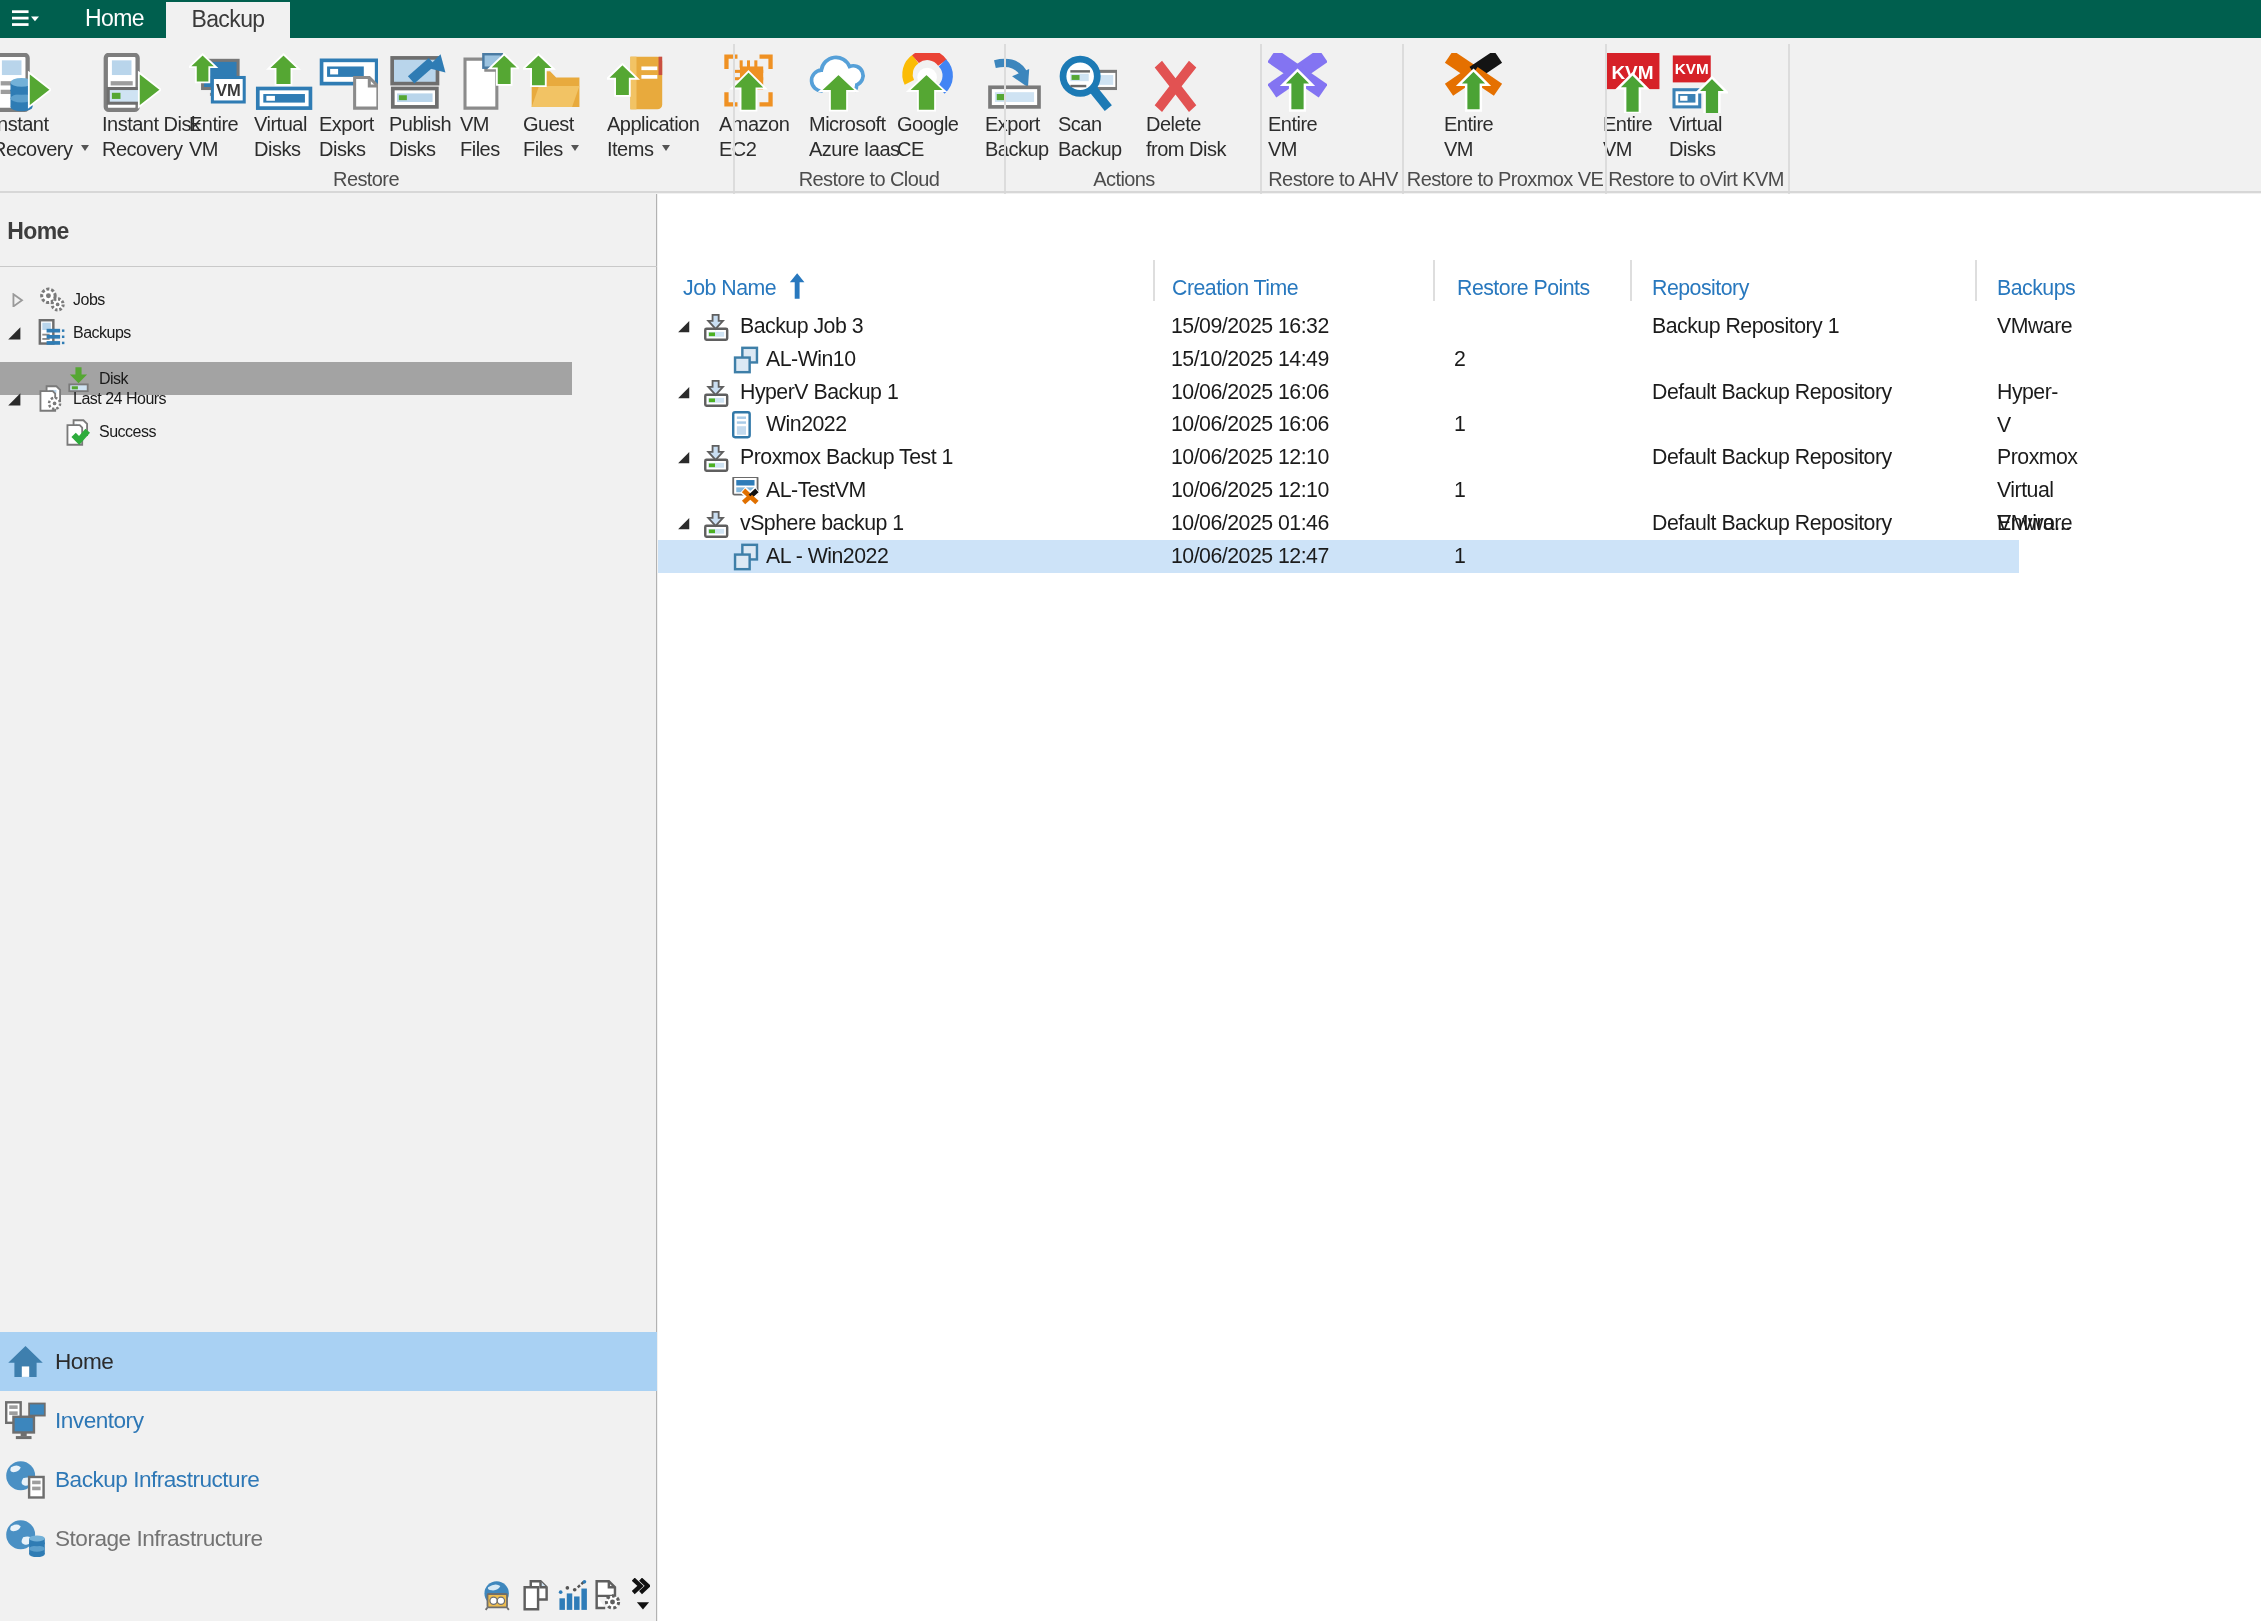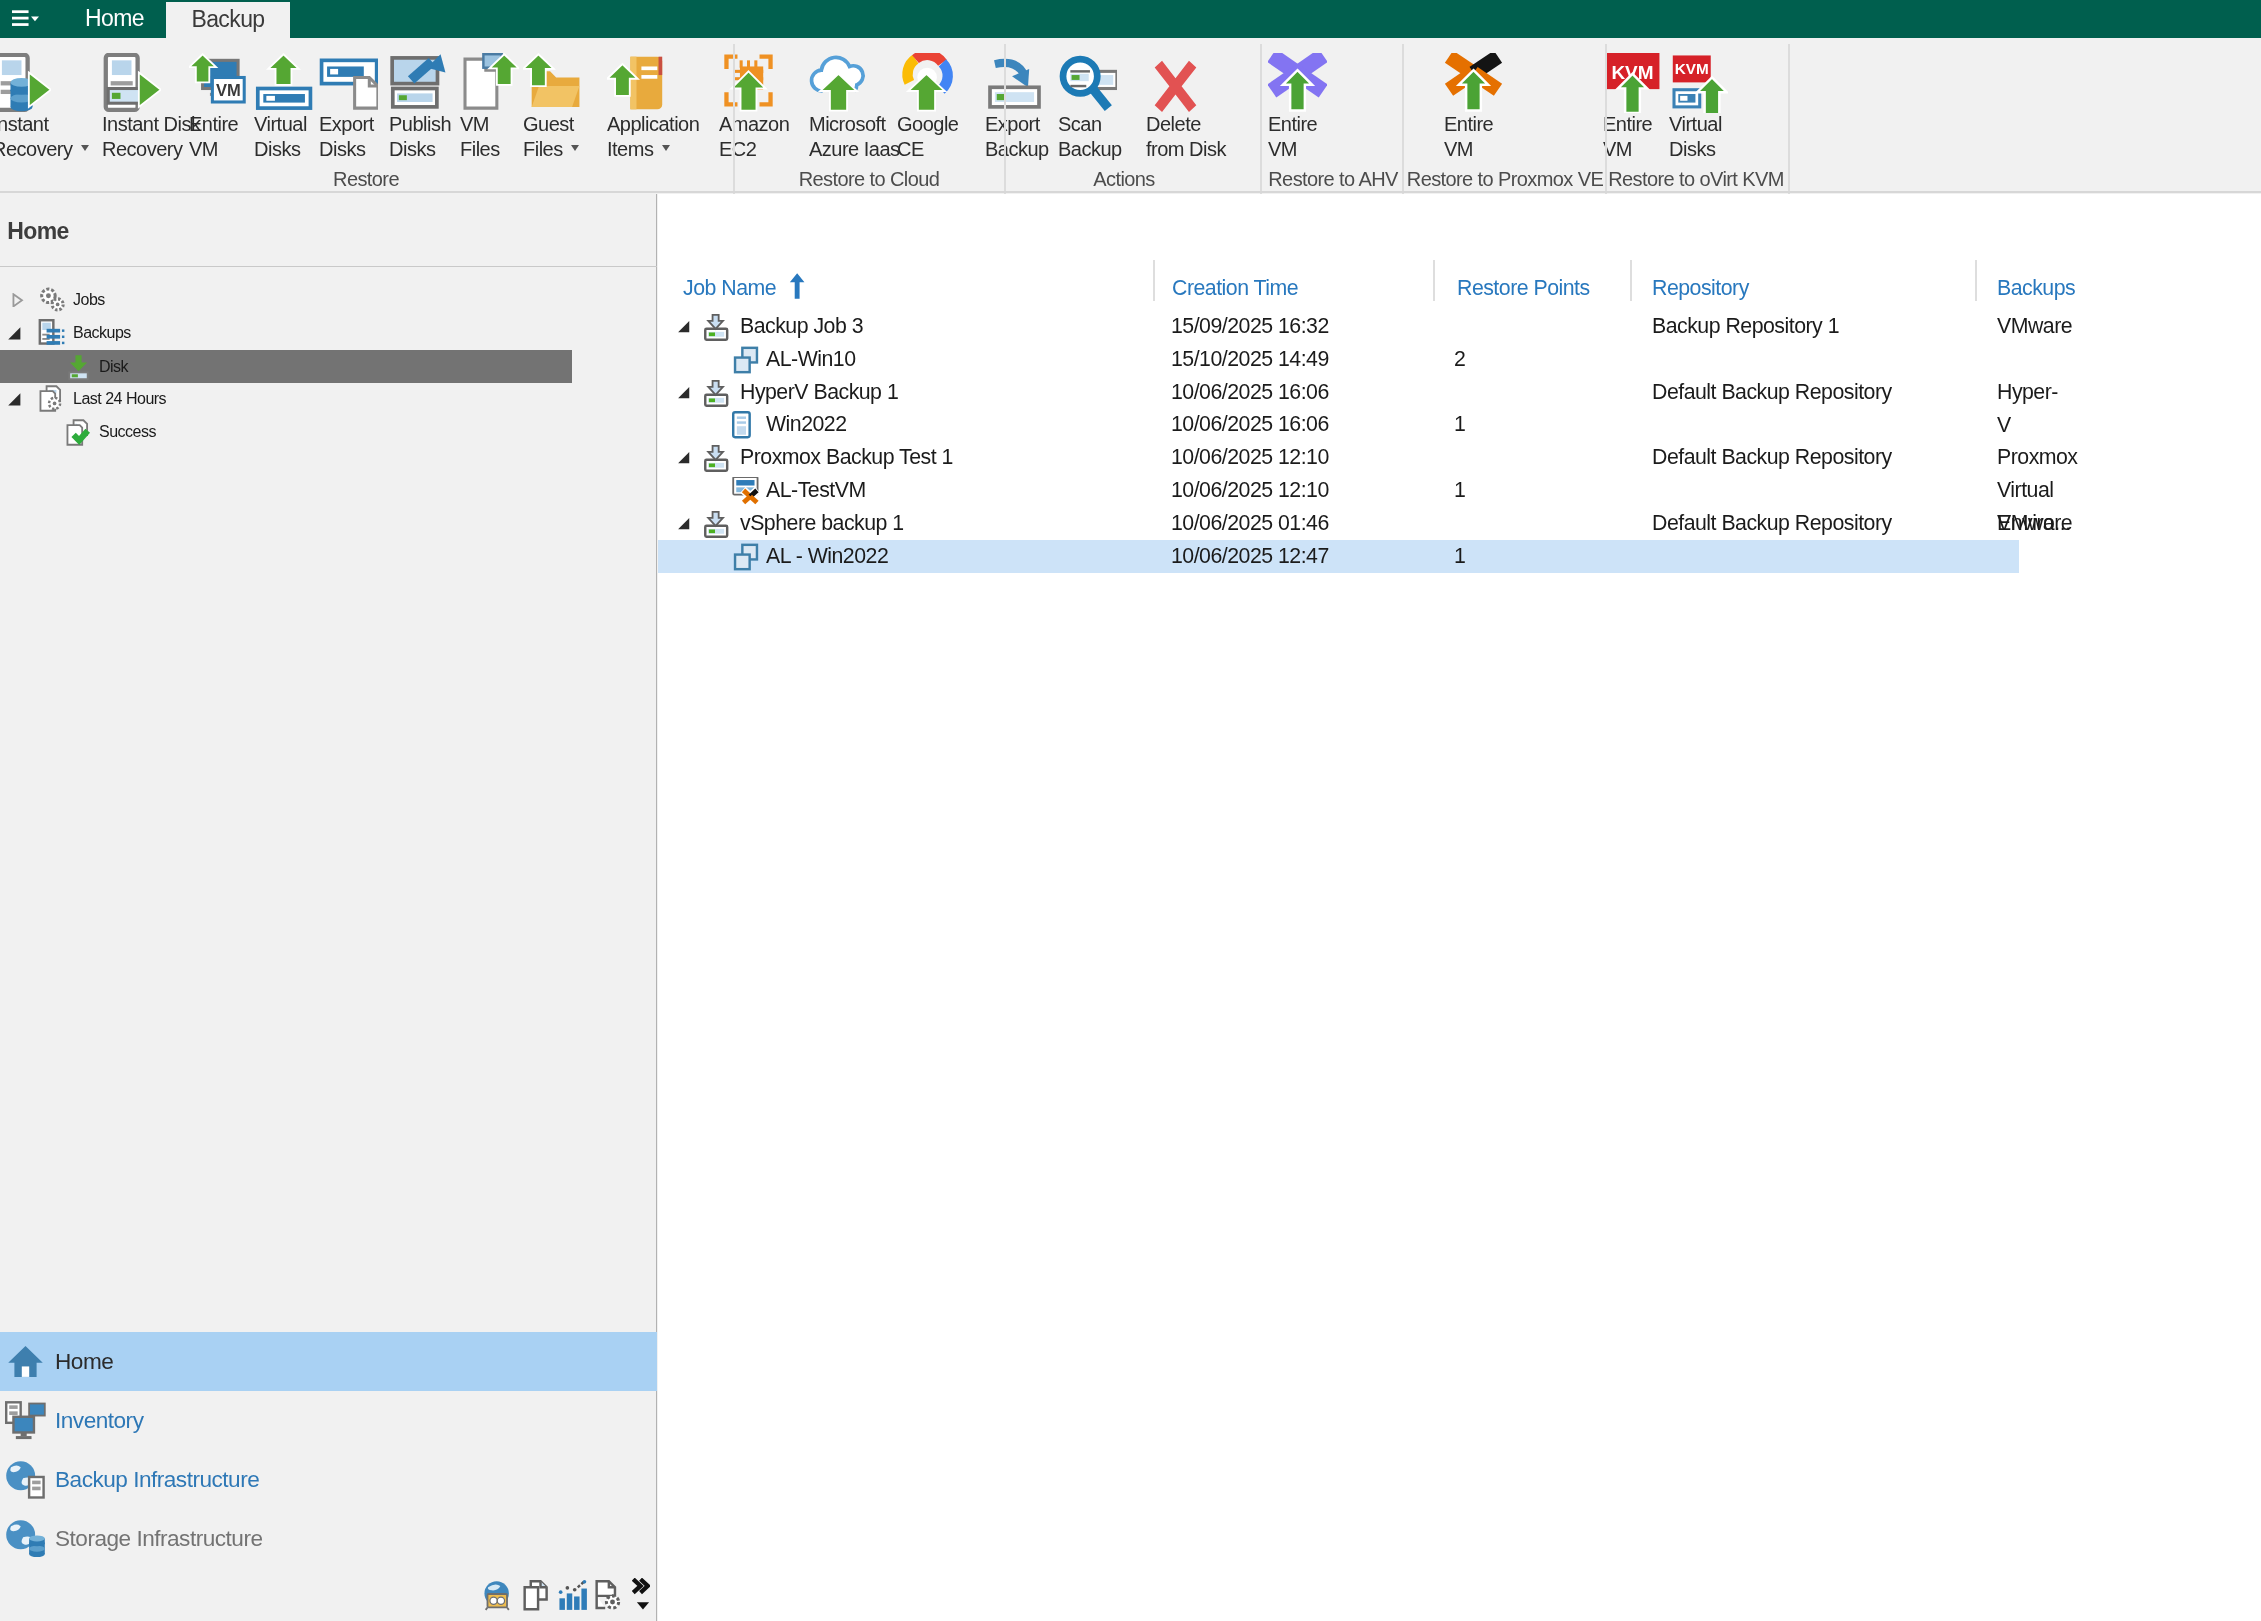--- a/index.html
+++ b/index.html
@@ -318,21 +318,21 @@
     <rect x="7" y="31" width="12" height="3" fill="#8a8a8a"></rect>
     <rect x="14" y="16" width="22" height="6" fill="#2f7cb4"></rect>
     <rect x="14" y="26" width="22" height="6" fill="#2f7cb4"></rect>
     <rect x="14" y="36" width="22" height="6" fill="#2f7cb4"></rect>
     <rect x="39" y="17" width="4" height="4" fill="#2f7cb4"></rect>
     <rect x="39" y="27" width="4" height="4" fill="#2f7cb4"></rect>
     <rect x="39" y="37" width="4" height="4" fill="#2f7cb4"></rect>
   </svg>
   <span class="abs" style="left:73px">Backups</span>
 </div>
-<div class="trow" style="top:350px;background:#737373">
+<div class="trow" style="top:362px;background:#a3a3a3">
   <svg class="abs" style="left:65px;top:3.7px" width="27" height="27" viewBox="0 0 44 44">
     <path d="M17 2 h10 v12 h9 L22 28 8 14 h9 Z" fill="#55a733"></path>
     <rect x="7" y="30" width="30" height="11" fill="#cfe3f3" stroke="#7a7a7a" stroke-width="3"></rect>
     <rect x="11" y="33" width="10" height="5" fill="#55a733"></rect>
   </svg>
   <span class="abs" style="left:99px">Disk</span>
 </div>
 <div class="trow" style="top:382px">
   <svg class="abs" style="left:7.3px;top:10.4px" width="14.6" height="14.6" viewBox="0 0 24 24">
       <path d="M22 2 V22 H2 Z" fill="#2b2b2b"></path>

